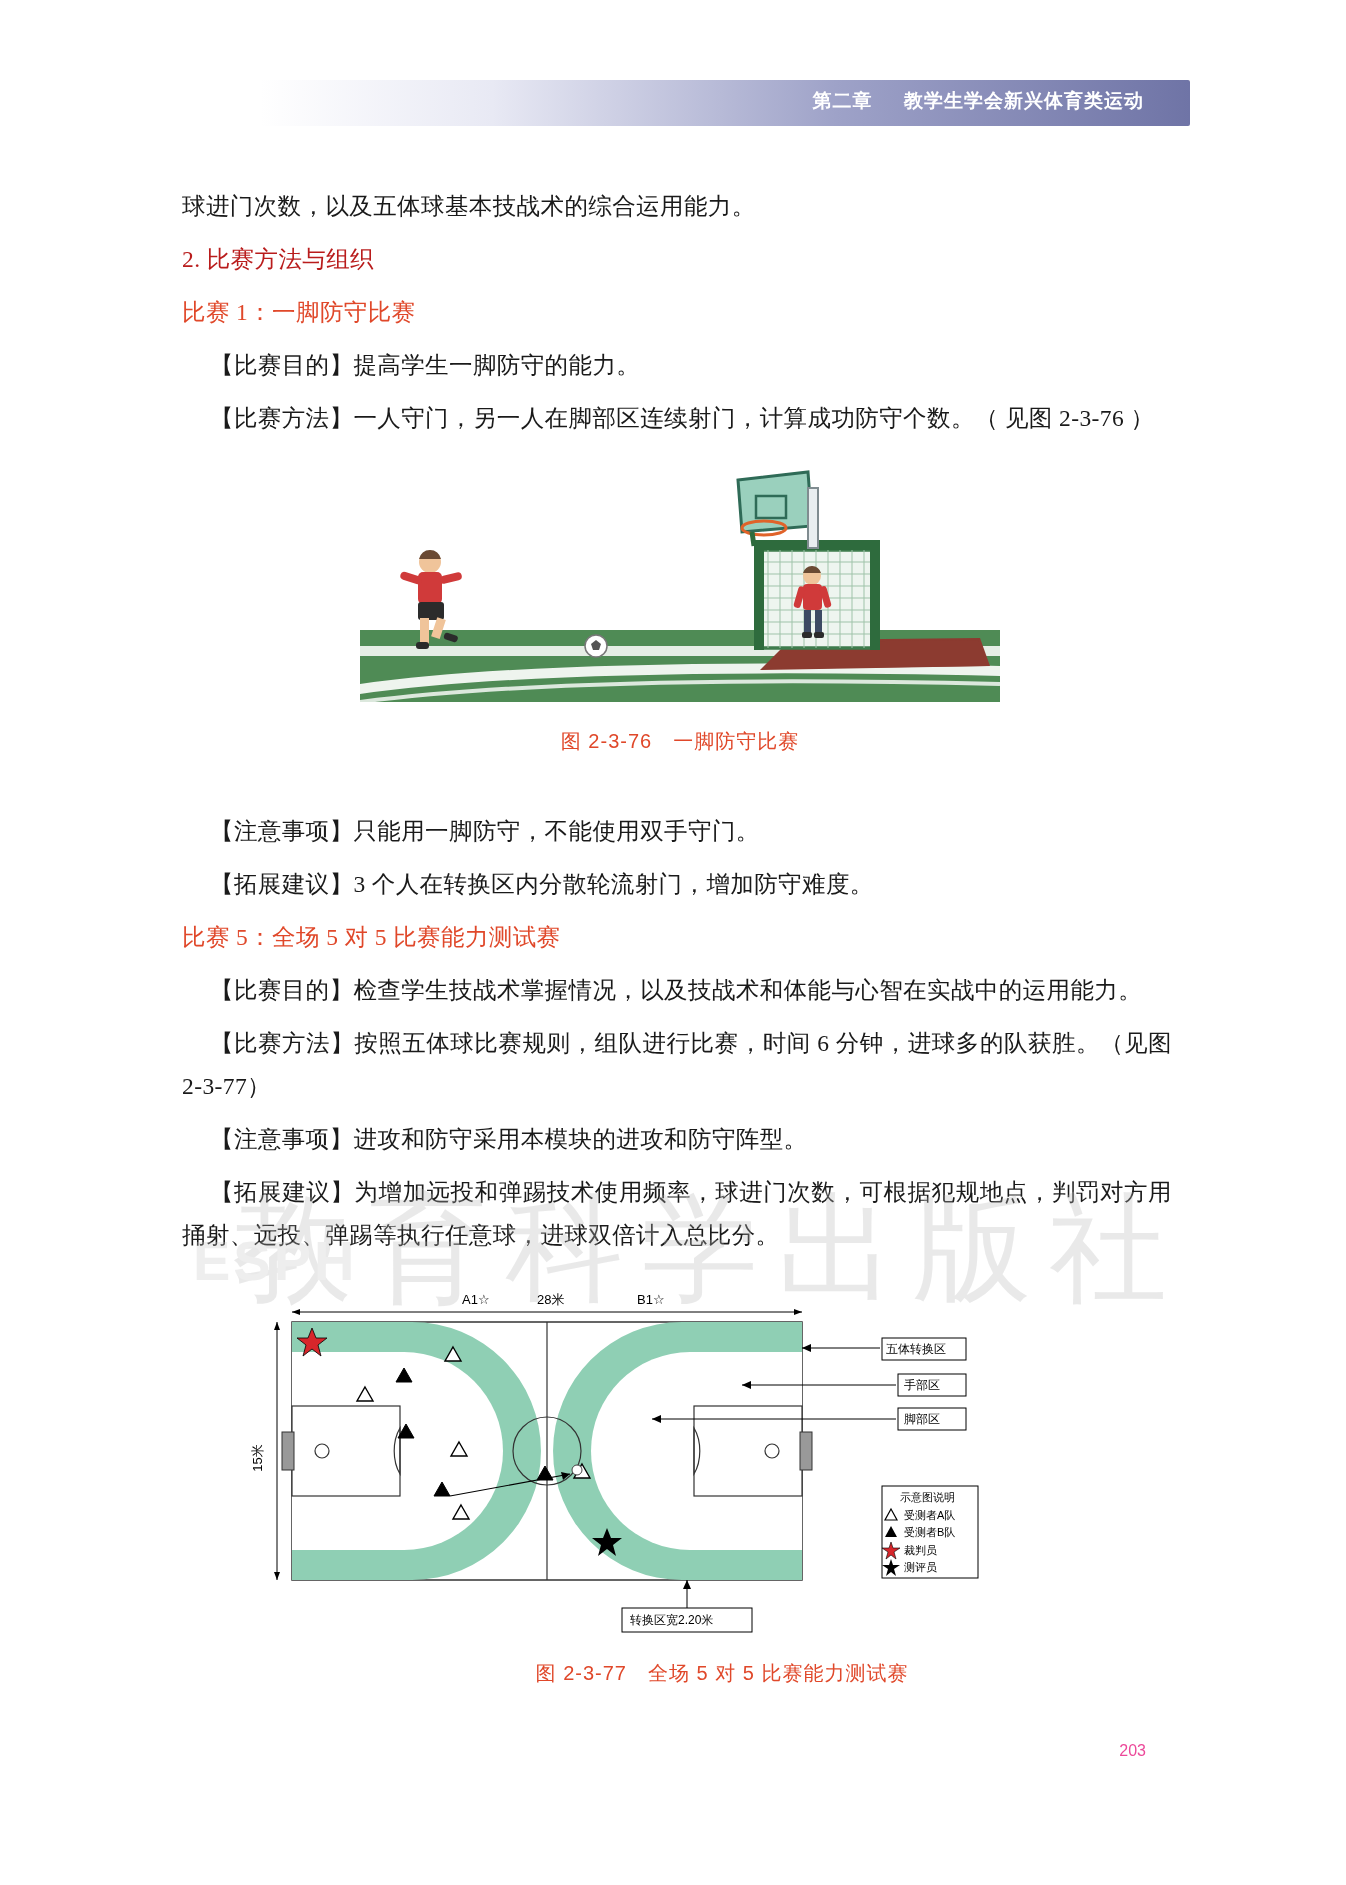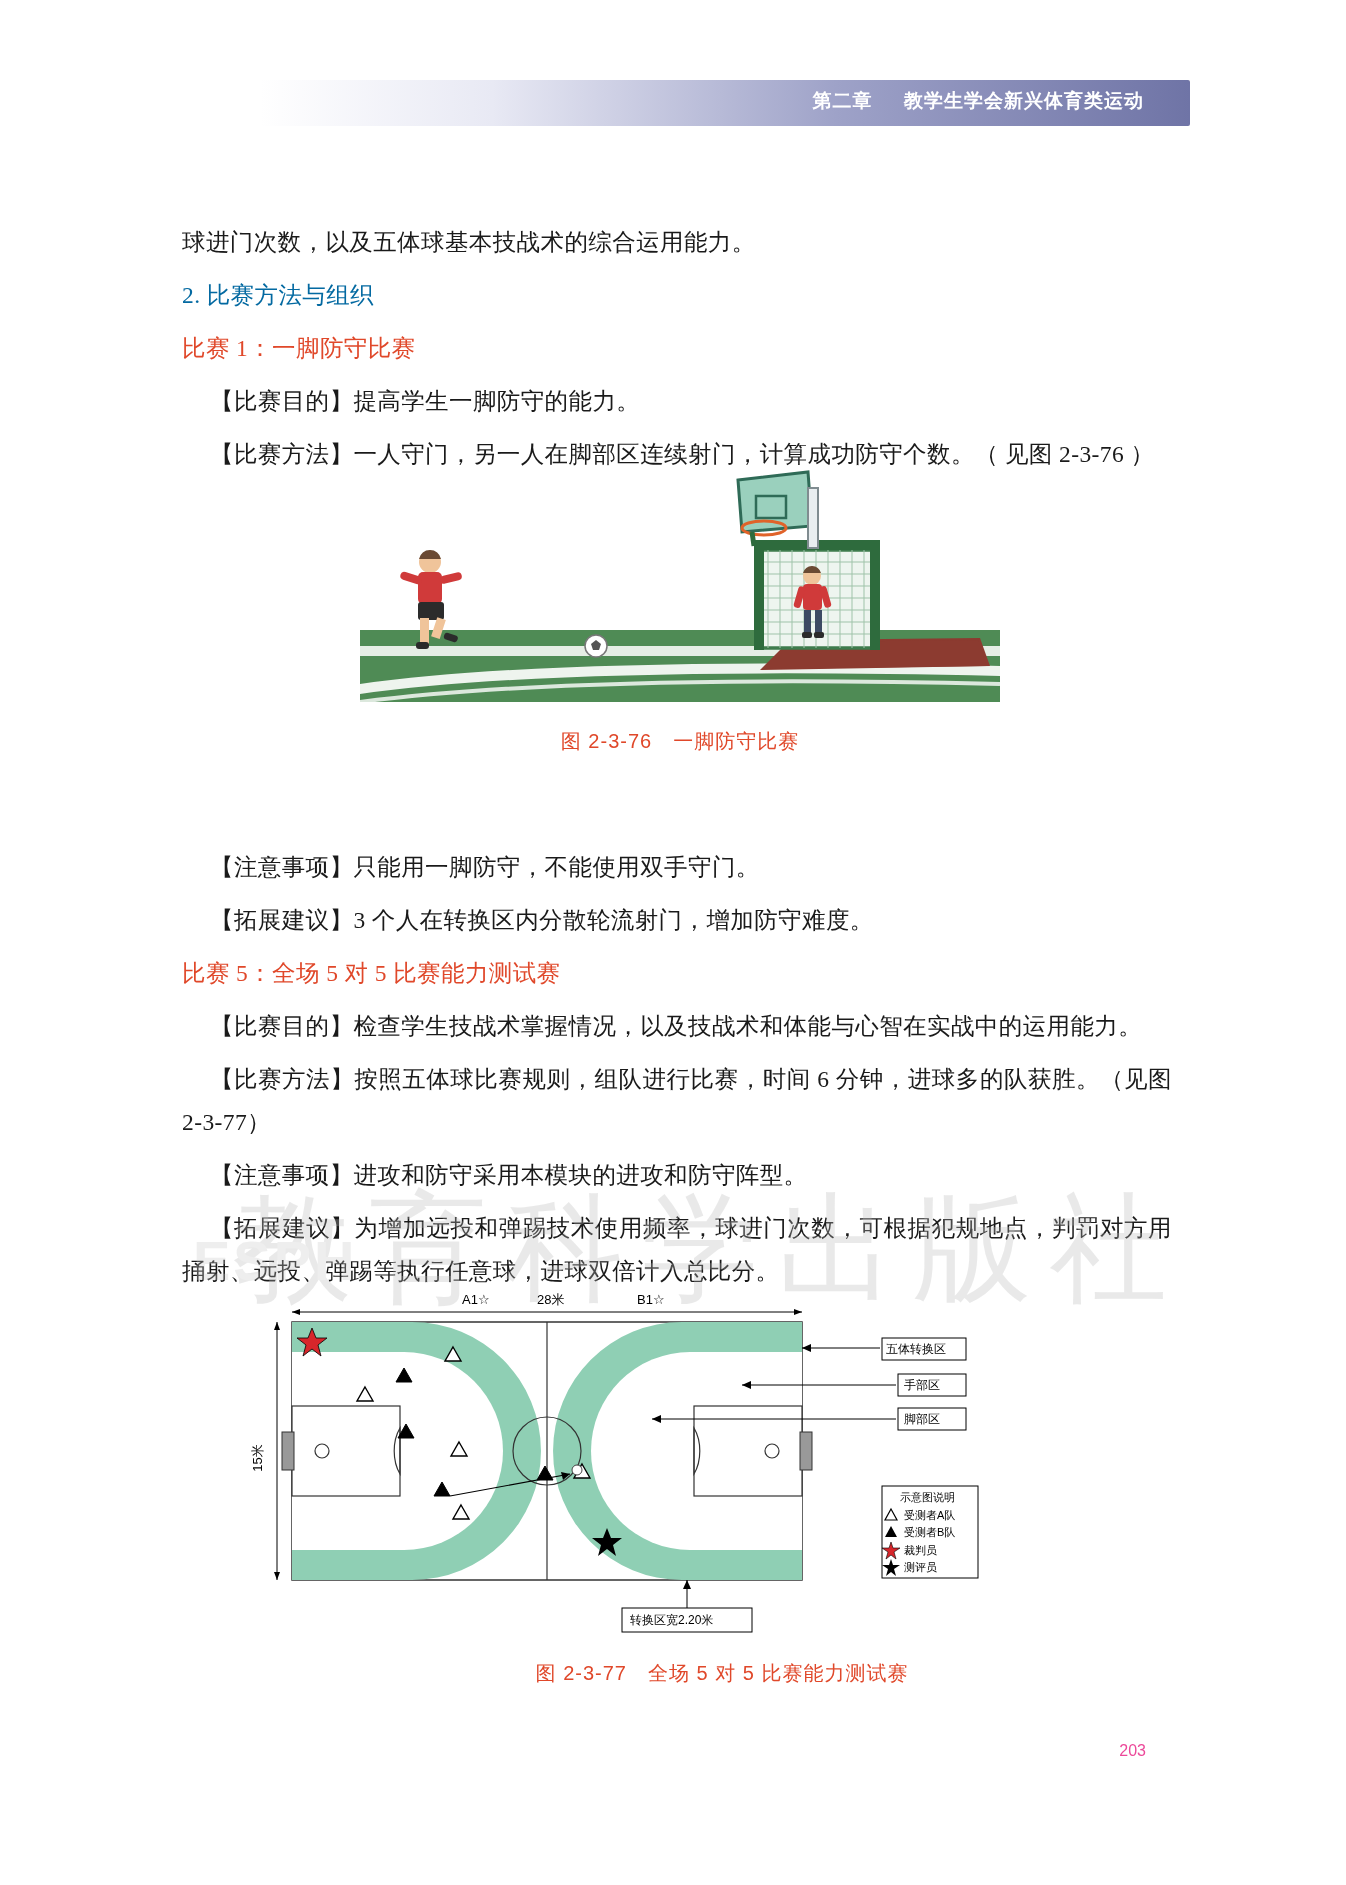--- a/index.html
+++ b/index.html
@@ -40,35 +40,34 @@
     font-family: "Liberation Sans", sans-serif;
     font-weight: bold;
     white-space: nowrap;
   }
   
   .content {
     position: absolute;
     top: 185px;
     left: 182px;
     width: 990px;
-    margin-top: 36px;
   }
   p.body {
     margin: 0 0 10px 0;
     font-size: 23.5px;
     line-height: 43px;
     text-align: justify;
     text-justify: inter-ideograph;
     letter-spacing: 0.4px;
   }
   p.indent {
     text-indent: 28px;
   }
   .h-sub {
-    color: #0369a1;
+    color: #b91c1c;
     font-size: 24px;
     letter-spacing: 2px;
     margin: 6px 0 6px 28px;
   }
   .h-red {
     color: #e0482a;
     font-size: 24px;
     margin: 4px 0 4px 28px;
     letter-spacing: 0.5px;
   }

